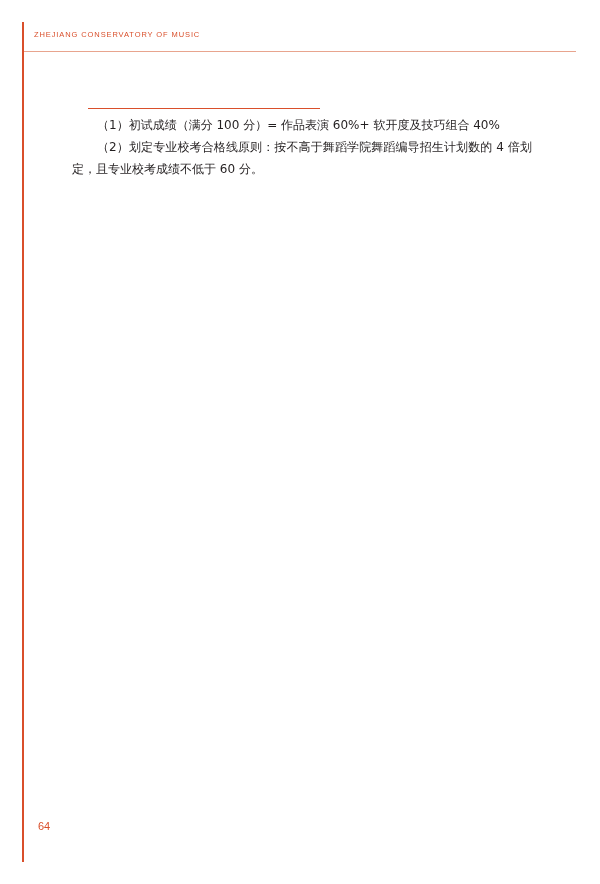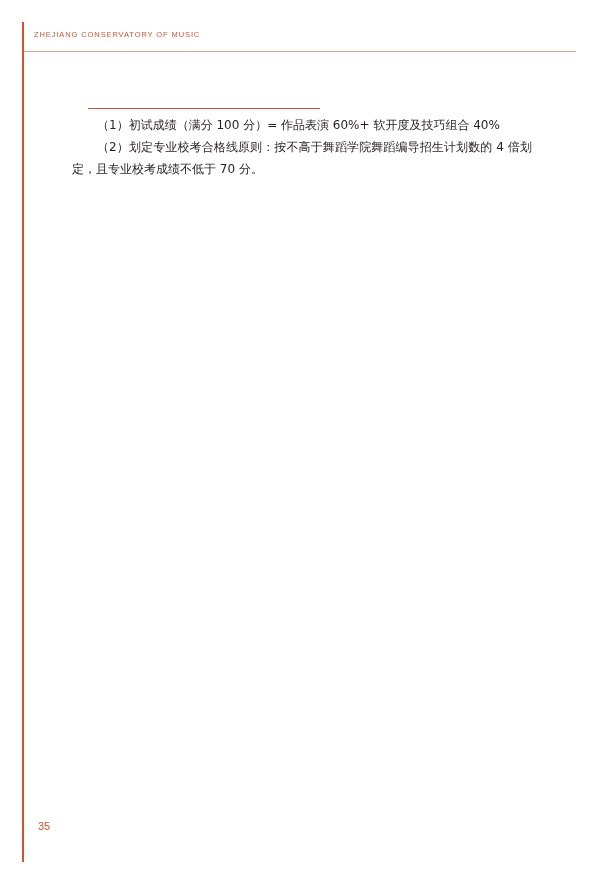--- a/index.html
+++ b/index.html
@@ -128,18 +128,18 @@
 
   <div class="header">
     <div class="header-title">ZHEJIANG CONSERVATORY OF MUSIC</div>
     <div class="header-rule"></div>
   </div>
 
   <div class="heading-underline"></div>
 
   <div class="body-block">
     <p class="para indent">（1）初试成绩（满分 100 分）= 作品表演 60%+ 软开度及技巧组合 40%</p>
-    <p class="para indent">（2）划定专业校考合格线原则：按不高于舞蹈学院舞蹈编导招生计划数的 4 倍划定，且专业校考成绩不低于 70 分。</p>
+    <p class="para indent">（2）划定专业校考合格线原则：按不高于舞蹈学院舞蹈编导招生计划数的 4 倍划定，且专业校考成绩不低于 60 分。</p>
   </div>
 
-  <div class="page-number">35</div>
+  <div class="page-number">64</div>
 
 </div>
 
 </body></html>

